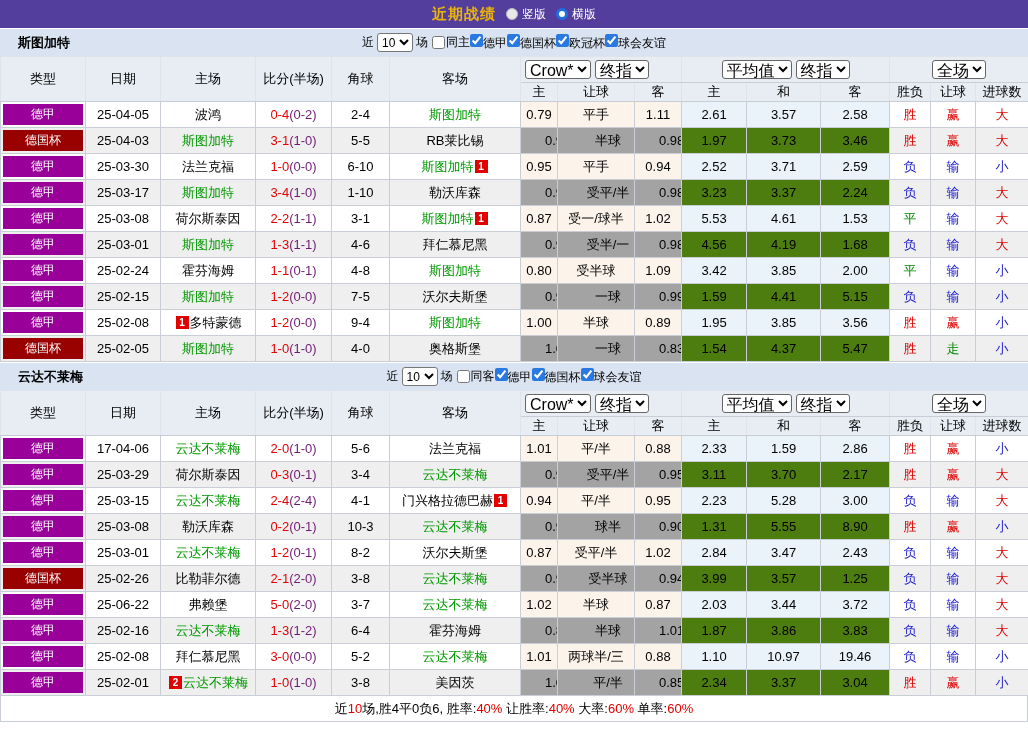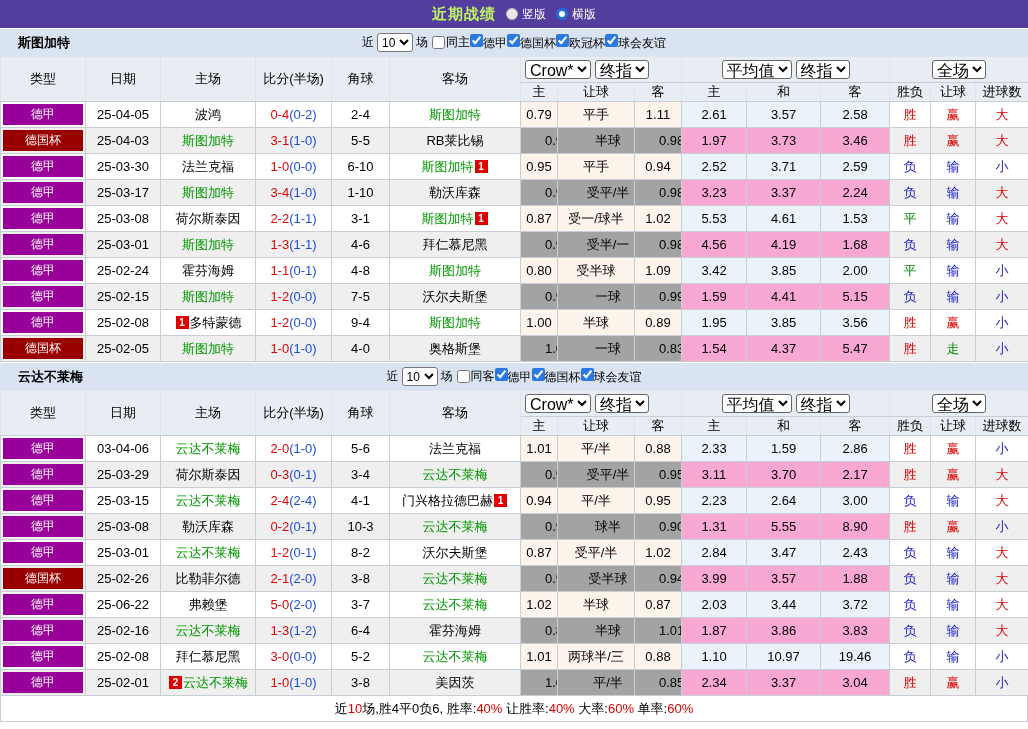--- a/index.html
+++ b/index.html
@@ -1,18 +1,18 @@
 <!DOCTYPE html>
 <html><head>
 <meta charset="utf-8">
 <style>
   html,body{margin:0;padding:0;}
   body{width:1028px;font-family:"Liberation Sans","DejaVu Sans",sans-serif;background:#fff;color:#000;}
   .topbar{height:28px;background:#533e9e;display:flex;align-items:center;justify-content:center;gap:10px;}
-  .topbar-title{color:#bef264;font-weight:bold;font-size:15px;letter-spacing:1px;}
+  .topbar-title{color:#eab308;font-weight:bold;font-size:15px;letter-spacing:1px;}
   .radio-item{display:flex;align-items:center;gap:4px;color:#fff;font-size:12px;cursor:pointer;}
   .rdo{width:12px;height:12px;border-radius:50%;box-sizing:border-box;display:inline-block;}
   .rdo.unchecked{background:#e8e8e8;border:1px solid #bbb;}
   .rdo.checked{background:#fff;border:3px solid #1f6fe0;}
   .section-header{height:27px;background:#d9e3f1;display:flex;align-items:center;position:relative;border-top:1px solid #fff;}
   .team-title{position:absolute;left:18px;font-weight:bold;font-size:13px;}
   .filters{margin:0 auto;display:flex;align-items:center;font-size:12px;}
   .filters select{font-size:12px;height:19px;margin:0 3px;border:1px solid #777;background:#fff;border-radius:3px;}
   .filters input[type=checkbox]{width:13px;height:13px;margin:0 1px 0 4px;accent-color:#2979e0;}
   .lg-check input[type=checkbox]{margin:0;}
@@ -21,25 +21,25 @@
   thead th{background:#e8edf4;font-weight:normal;border-color:#dfe4ec;border-bottom-color:#c9ced6;}
   thead tr.grp th{height:21px;}
   thead tr.sub th{height:18px;}
   thead select{font-size:16px;height:19px;border:1px solid #666;background:#fff;border-radius:3px;margin:3px 2px;}
   .grp-left{text-align:left;padding-left:2px;}
   tbody td{height:25px;}
   tr.even td{background:#efefef;}
   td.c-crow{background:#fcf3ea;margin-top:47px;}
   tr.even td.c-crow{background:#a3a3a3;padding-left:24px;}
   td.c-avg{background:#e9f3f9;}
-  tr.even td.c-avg{background:#f9a8d4;margin-left:32px;}
+  tr.even td.c-avg{background:#4d7c0f;margin-left:32px;}
   .league-badge{display:block;margin:2px;height:21px;line-height:21px;color:#fff;font-size:12px;}
   .self{color:#009900;}
   .ft{color:#e80000;}
-  .ht{color:#1d4ed8;}
+  .ht{color:#701a75;}
   .res-r{color:#dd0000;}
   .res-g{color:#008800;}
   .res-b{color:#1a1acc;}
   .num-badge{display:inline-block;background:#e00000;color:#fff;font-size:10px;font-weight:bold;width:13px;height:13px;line-height:13px;vertical-align:1px;margin:0 1px;}
   .summary{height:25px;line-height:25px;text-align:center;font-size:13px;border-left:1px solid #c9ced6;border-right:1px solid #c9ced6;border-bottom:1px solid #c9ced6;background:#fff;}
   .hl{color:#e00000;}
 </style>
 </head>
 <body>
 
@@ -361,21 +361,21 @@
             <th>胜负</th>
             <th>让球</th>
             <th>进球数</th>
           </tr>
         </thead>
         <tbody>
           <tr class="odd">
             <td class="c-type">
               <span class="league-badge" style="background: rgb(153, 0, 153);">德甲</span>
             </td>
-            <td>03-04-06</td>
+            <td>17-04-06</td>
             <td class="c-team"><span class="self">云达不莱梅</span></td>
             <td class="c-score"><span class="ft">2-0</span><span class="ht">(1-0)</span></td>
             <td>5-6</td>
             <td class="c-team"><span>法兰克福</span></td>
             <td class="c-crow">1.01</td>
             <td class="c-crow">平/半</td>
             <td class="c-crow">0.88</td>
             <td class="c-avg">2.33</td>
             <td class="c-avg">1.59</td>
             <td class="c-avg">2.86</td>
@@ -408,21 +408,21 @@
             </td>
             <td>25-03-15</td>
             <td class="c-team"><span class="self">云达不莱梅</span></td>
             <td class="c-score"><span class="ft">2-4</span><span class="ht">(2-4)</span></td>
             <td>4-1</td>
             <td class="c-team"><span>门兴格拉德巴赫</span><span class="num-badge">1</span></td>
             <td class="c-crow">0.94</td>
             <td class="c-crow">平/半</td>
             <td class="c-crow">0.95</td>
             <td class="c-avg">2.23</td>
-            <td class="c-avg">2.64</td>
+            <td class="c-avg">5.28</td>
             <td class="c-avg">3.00</td>
             <td class="c-res res-b">负</td>
             <td class="c-res res-b">输</td>
             <td class="c-res res-r">大</td>
           </tr>
           <tr class="even">
             <td class="c-type">
               <span class="league-badge" style="background: rgb(153, 0, 153);">德甲</span>
             </td>
             <td>25-03-08</td>
@@ -466,21 +466,21 @@
             <td>25-02-26</td>
             <td class="c-team"><span>比勒菲尔德</span></td>
             <td class="c-score"><span class="ft">2-1</span><span class="ht">(2-0)</span></td>
             <td>3-8</td>
             <td class="c-team"><span class="self">云达不莱梅</span></td>
             <td class="c-crow">0.95</td>
             <td class="c-crow">受半球</td>
             <td class="c-crow">0.94</td>
             <td class="c-avg">3.99</td>
             <td class="c-avg">3.57</td>
-            <td class="c-avg">1.88</td>
+            <td class="c-avg">1.25</td>
             <td class="c-res res-b">负</td>
             <td class="c-res res-b">输</td>
             <td class="c-res res-r">大</td>
           </tr>
           <tr class="odd">
             <td class="c-type">
               <span class="league-badge" style="background: rgb(153, 0, 153);">德甲</span>
             </td>
             <td>25-06-22</td>
             <td class="c-team"><span>弗赖堡</span></td>

